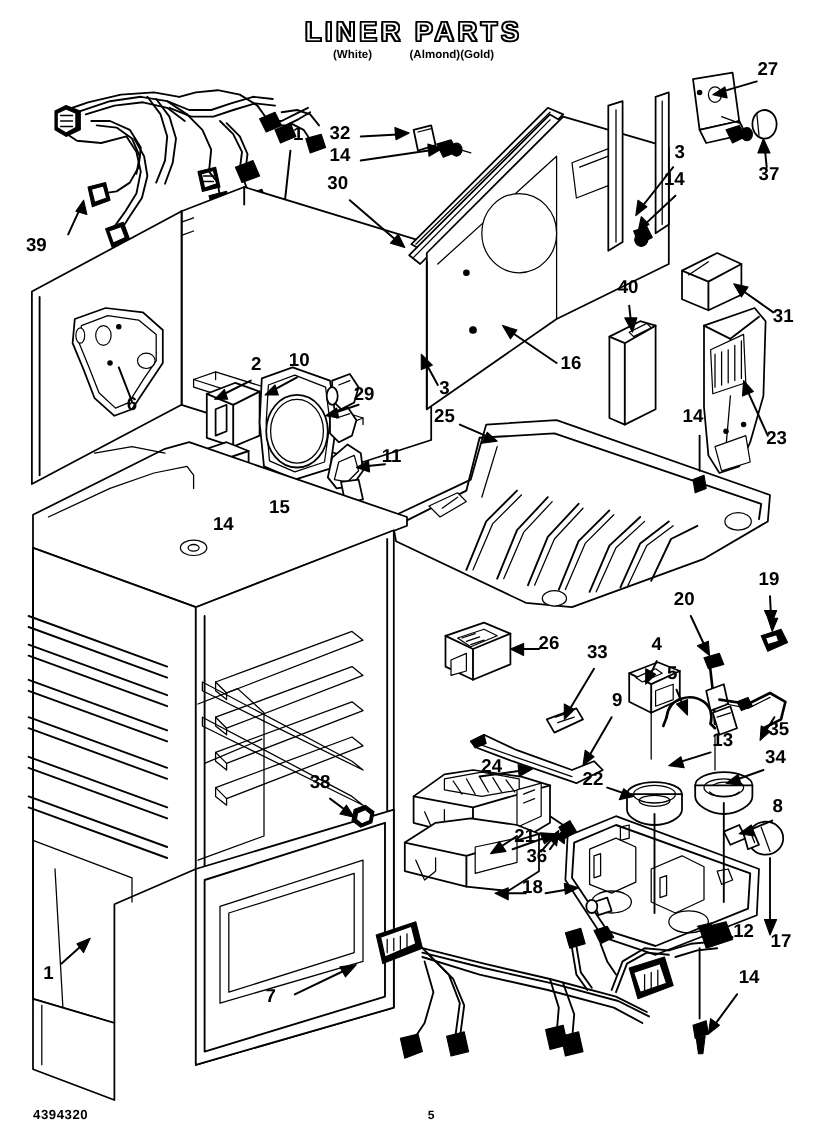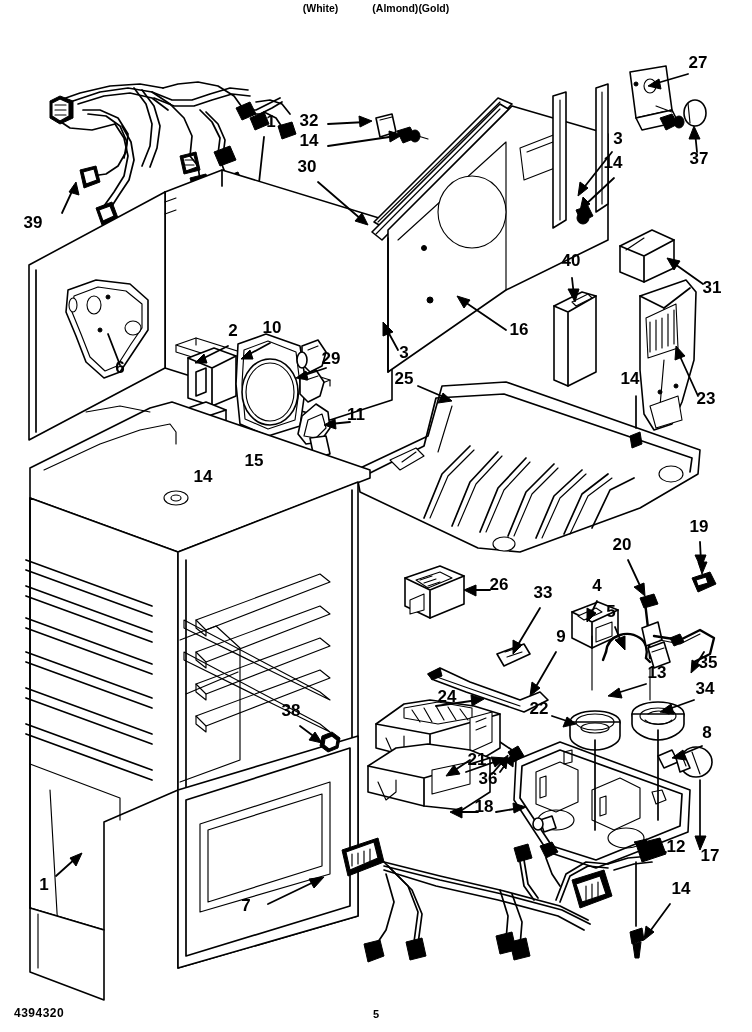--- a/index.html
+++ b/index.html
@@ -27,21 +27,21 @@
     letter-spacing:.2px;
   }
   .colors{
     font-size:10.5px;font-weight:bold;margin-top:2px;line-height:1.15;
   }
   .colors span{display:inline-block;}
   .c1{margin-right:34px;}
   .c2{}
 
   
-  .footer{position:absolute;left:0;bottom:0;width:640px;height:36px;padding-left:36px;}
+  .footer{position:absolute;left:16px;bottom:0;width:640px;height:36px;padding-left:36px;}
   .partno{position:absolute;left:14px;bottom:12px;font-size:12px;font-weight:bold;letter-spacing:.5px;}
   .pageno{position:absolute;left:0;bottom:12px;width:752px;text-align:center;font-size:11px;font-weight:bold;}
 
   
   #art{position:absolute;left:0;top:0;width:752px;height:1032px;}
   #art svg{display:block;}
   .ln{fill:none;stroke:#000;stroke-width:1.7;stroke-linecap:round;stroke-linejoin:round;}
   .ln-t{fill:none;stroke:#000;stroke-width:1.15;stroke-linecap:round;stroke-linejoin:round;}
   .ln-h{fill:none;stroke:#000;stroke-width:2.4;stroke-linecap:round;stroke-linejoin:round;}
   .fil{fill:#000;stroke:#000;stroke-width:1;stroke-linejoin:round;}
@@ -49,20 +49,21 @@
   .wht-t{fill:#fff;stroke:#000;stroke-width:1.1;stroke-linejoin:round;stroke-linecap:round;}
   .lead{fill:none;stroke:#000;stroke-width:1.8;stroke-linecap:round;}
   .num{font-family:"Liberation Sans","DejaVu Sans",sans-serif;font-size:17px;font-weight:bold;fill:#000;}
 </style>
 </head>
 <body>
 
 <div id="sheet">
 
   <div class="header">
+    <div class="title">LINER PARTS</div>
     <div class="colors">
       <span class="c1">(White)</span><span class="c2">(Almond)</span><span>(Gold)</span>
     </div>
   </div>
 
   <div id="art">
   <svg width="752" height="1032" viewBox="0 0 752 1032" xmlns="http://www.w3.org/2000/svg">
 
     <g>
       <path class="ln" d="M55 105 L60 100 L80 93 L110 86 L140 84 L163 88"></path>

